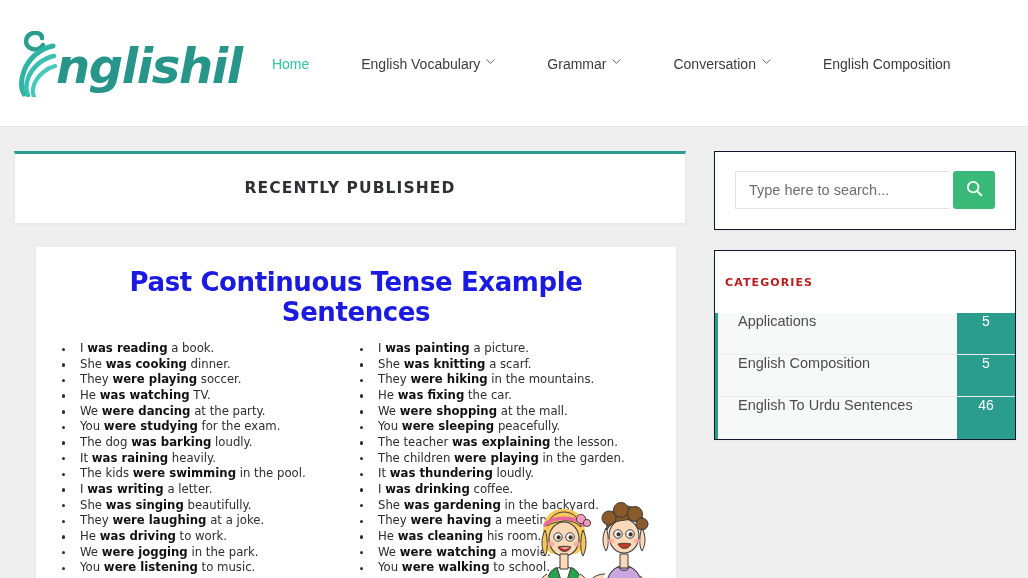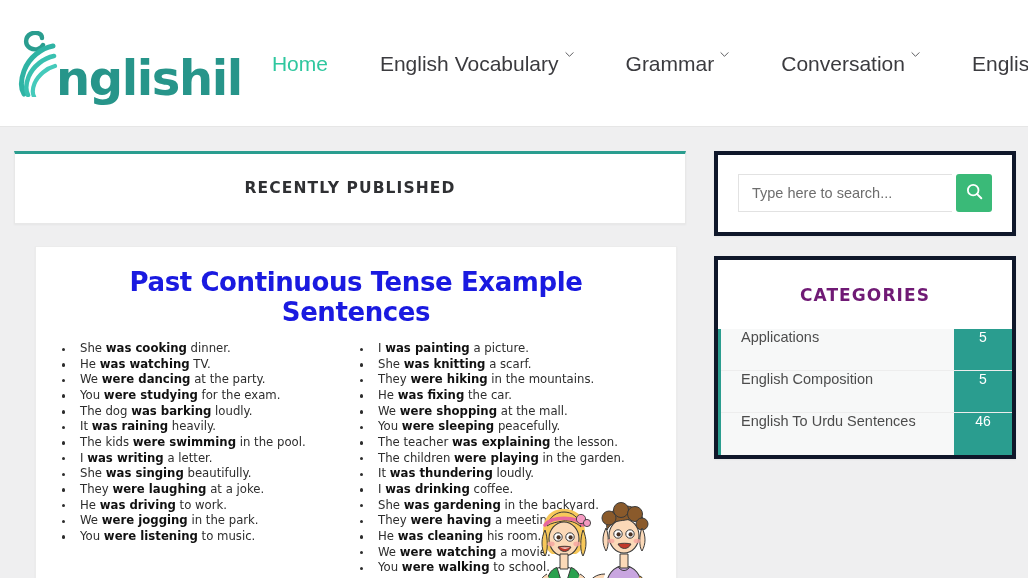--- a/index.html
+++ b/index.html
@@ -34,27 +34,28 @@
   .brand-mark { width: 46px; height: 66px; display: block; flex: 0 0 auto; }
   .brand-word {
     font-family: "DejaVu Sans", sans-serif;
     font-size: 48px;
     font-weight: 700;
     letter-spacing: -1.4px;
     color: #27958a;
     line-height: 1;
     margin-left: -2px;
     position: relative;
-    top: 14px;
+    top: 2px;
+    font-style: italic;
   }
 
   .main-nav { display: flex; align-items: center; flex: 1 1 auto; }
   .nav-item {
-    display: flex; gap: 6px;
-    font-size: 21px;
+    display: flex; align-items: center; gap: 6px;
+    font-size: 14px;
     color: #3b3b3f;
     text-decoration: none;
     padding: 0 26px;
     white-space: nowrap;
     cursor: pointer;
   }
   .nav-item:first-child { padding-left: 22px; }
   .nav-item.is-active { color: #2fc79f; }
   .caret { display:inline-block; width:9px; height:9px; position: relative; top:-2px; }
   .caret svg { display:block; }
@@ -134,21 +135,21 @@
     border-radius: 50%;
   }
   .sent-col li b { font-weight: 700; color: #111; }
 
   .kids { position: absolute; right: 4px; bottom: 0; width: 156px; height: 98px; }
   .kids svg { display: block; width: 100%; height: 100%; }
 
   
   .side-panel {
     background: #ffffff;
-    border: 4px solid #0f172a;
+    border: 1px solid #0f172a;
     box-shadow: 0 1px 2px rgba(0,0,0,.045);
   }
   .search-widget { padding: 19px 20px 20px; display: flex; }
   .search-input {
     flex: 1 1 auto;
     height: 38px;
     border: 1px solid #e2e2e2;
     border-right: none;
     padding: 0 13px;
     font-size: 14.5px;
@@ -163,25 +164,25 @@
     background: #3aba78;
     border: none;
     border-radius: 3px;
     margin-left: 4px;
     display: flex; align-items: center; justify-content: center;
     cursor: pointer;
   }
 
   .cat-widget { margin-top: 20px; }
   .cat-heading {
-    text-align: center;
-    font-size: 17px;
+    text-align: left;
+    font-size: 11px;
     font-weight: 700;
     letter-spacing: 1.1px;
-    color: #701a75;
+    color: #b91c1c;
     padding: 25px 10px 24px;
     font-family: "DejaVu Sans", sans-serif;
     background: #fff;
   }
   .cat-list {
     position: relative;
     border-left: 3px solid #2a9d8f;
     background: #f7f8f8;
     list-style: none;
   }
@@ -284,21 +285,23 @@
     </section>
 
     <article class="post-card">
       <div class="featured">
 
         <div class="featured-title">Past Continuous Tense Example Sentences</div>
 
         <div class="sent-cols">
           <div class="sent-col">
             <ul id="left-list">
+                <li><span>I </span><b>was reading</b><span> a book.</span></li>
                 <li><span>She </span><b>was cooking</b><span> dinner.</span></li>
+                <li><span>They </span><b>were playing</b><span> soccer.</span></li>
                 <li><span>He </span><b>was watching</b><span> TV.</span></li>
                 <li><span>We </span><b>were dancing</b><span> at the party.</span></li>
                 <li><span>You </span><b>were studying</b><span> for the exam.</span></li>
                 <li><span>The dog </span><b>was barking</b><span> loudly.</span></li>
                 <li><span>It </span><b>was raining</b><span> heavily.</span></li>
                 <li><span>The kids </span><b>were swimming</b><span> in the pool.</span></li>
                 <li><span>I </span><b>was writing</b><span> a letter.</span></li>
                 <li><span>She </span><b>was singing</b><span> beautifully.</span></li>
                 <li><span>They </span><b>were laughing</b><span> at a joke.</span></li>
                 <li><span>He </span><b>was driving</b><span> to work.</span></li>

